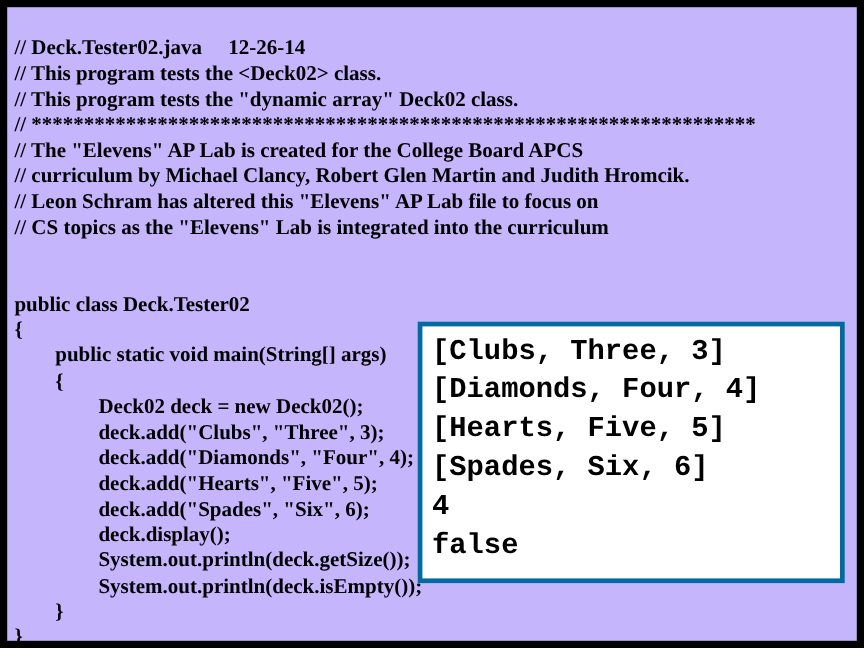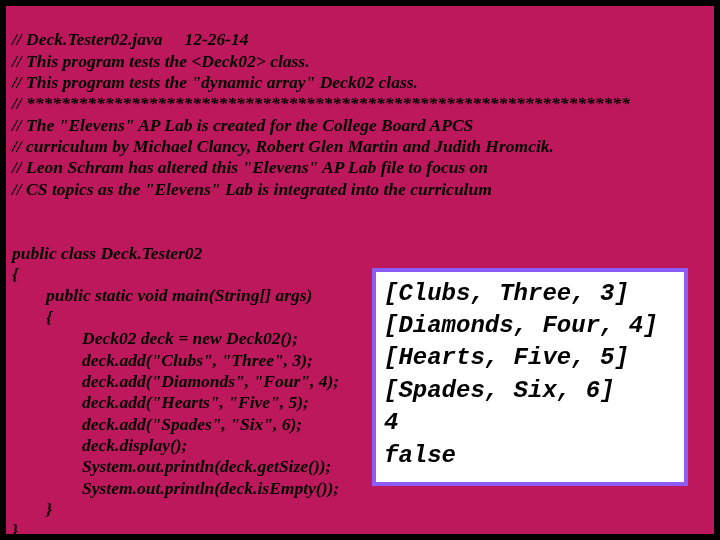--- a/index.html
+++ b/index.html
@@ -9,41 +9,40 @@
     height: 540px;
     background: #000;
     font-family: "Times New Roman", Times, serif;
     overflow: hidden;
   }
   .outer {
     box-sizing: border-box;
     width: 720px;
     height: 540px;
     border: 6px solid #000;
-    background: #be185d;
+    background: #c4b5fd;
     position: relative;
-    font-style: italic;
   }
   .code {
     padding: 2px 6px 4px 6px;
     font-weight: bold;
     font-size: 17.5px;
     line-height: 1.22;
     color: #000;
     white-space: pre;
   }
   .ind1 { padding-left: 34px; display: inline-block; }
   .ind2 { padding-left: 70px; display: inline-block; }
   .output {
     position: absolute;
-    right: 26px;
+    right: 10px;
     bottom: 48px;
-    width: 316px;
+    width: 356px;
     background: #fff;
-    border: 4px solid #8b5cf6;
+    border: 4px solid #0369a1;
     font-family: "Courier New", Courier, monospace;
     font-size: 24px;
     font-weight: bold;
     line-height: 1.35;
     padding: 6px 8px 10px 8px;
     box-sizing: border-box;
     white-space: pre;
   }
 </style>
 </head>

